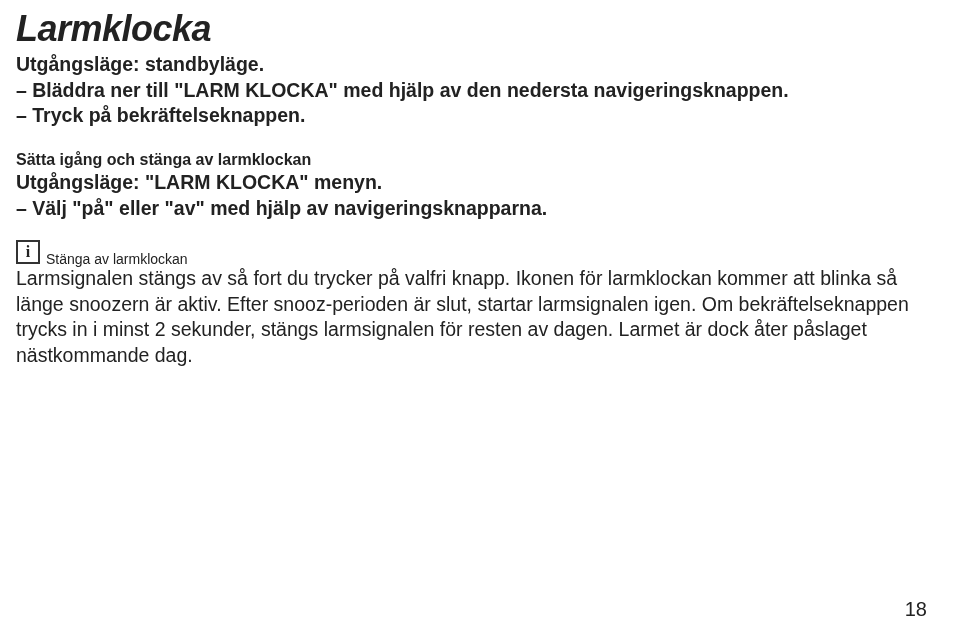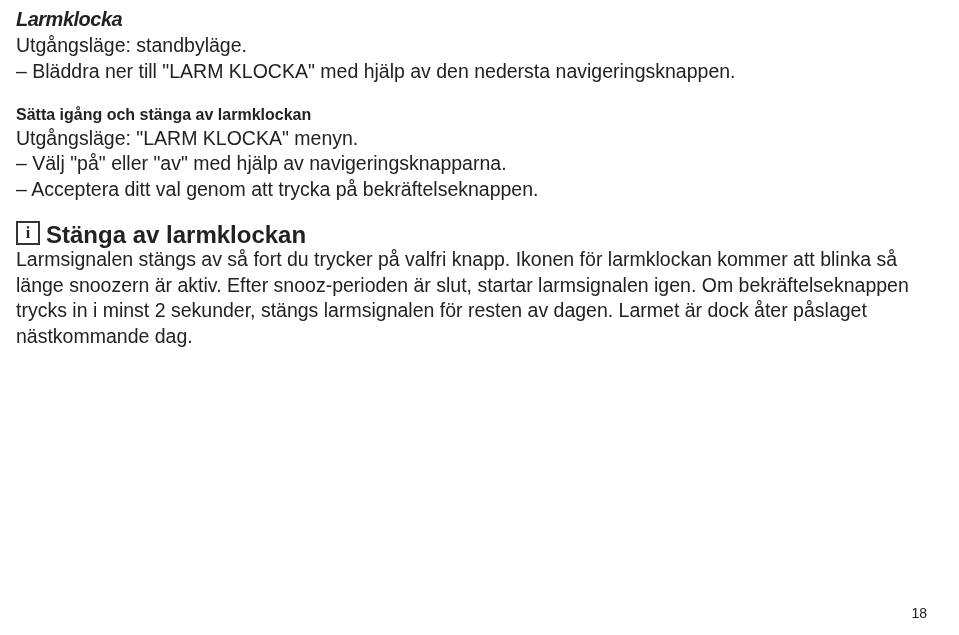--- a/index.html
+++ b/index.html
@@ -10,39 +10,40 @@
   body {
     width: 959px;
     height: 635px;
     background: #ffffff;
     font-family: Arial, Helvetica, sans-serif;
     color: #222222;
     padding: 8px 32px 20px 16px;
     position: relative;
   }
   .title {
-    font-size: 20px;
+    font-size: 36px;
     font-weight: bold;
     font-style: italic;
     font-family: Arial, Helvetica, sans-serif;
     letter-spacing: -0.5px;
     margin-bottom: 2px;
   }
   .body-text {
     font-size: 19.5px;
     line-height: 1.32;
   }
   .subhead {
     font-size: 16px;
     font-weight: bold;
     line-height: 1.32;
     margin-top: 20px;
   }
   .block {
     margin-bottom: 0;
+    font-weight: bold;
   }
   .info-row {
     display: flex;
     align-items: flex-end;
     gap: 6px;
     margin-top: 20px;
   }
   .info-icon {
     width: 24px;
     height: 24px;
@@ -52,46 +53,46 @@
     justify-content: center;
     font-family: Georgia, serif;
     font-weight: bold;
     font-size: 16px;
     line-height: 1;
     flex-shrink: 0;
     position: relative;
     top: -2px;
   }
   .info-title {
-    font-size: 24px;
-    font-weight: bold;
+    font-size: 14px;
+    font-weight: normal;
     line-height: 1;
   }
   .page-num {
     position: absolute;
     bottom: 14px;
     right: 32px;
-    font-size: 14px;
+    font-size: 20px;
   }
 </style>
 </head>
 <body>
 
 <div class="title">Larmklocka</div>
 
 <div class="block body-text">
   <div>Utgångsläge: standbyläge.</div>
   <div>– Bläddra ner till "LARM KLOCKA" med hjälp av den nedersta navigeringsknappen.</div>
+  <div>– Tryck på bekräftelseknappen.</div>
 </div>
 
 <div class="subhead">Sätta igång och stänga av larmklockan</div>
 <div class="block body-text">
   <div>Utgångsläge: "LARM KLOCKA" menyn.</div>
   <div>– Välj "på" eller "av" med hjälp av navigeringsknapparna.</div>
-  <div>– Acceptera ditt val genom att trycka på bekräftelseknappen.</div>
 </div>
 
 <div class="info-row">
   <div class="info-icon">i</div>
   <div class="info-title">Stänga av larmklockan</div>
 </div>
 <div class="body-text">Larmsignalen stängs av så fort du trycker på valfri knapp. Ikonen för larmklockan kommer att blinka så länge snoozern är aktiv. Efter snooz-perioden är slut, startar larmsignalen igen. Om bekräftelseknappen trycks in i minst 2 sekunder, stängs larmsignalen för resten av dagen. Larmet är dock åter påslaget nästkommande dag.</div>
 
 <div class="page-num">18</div>
 

